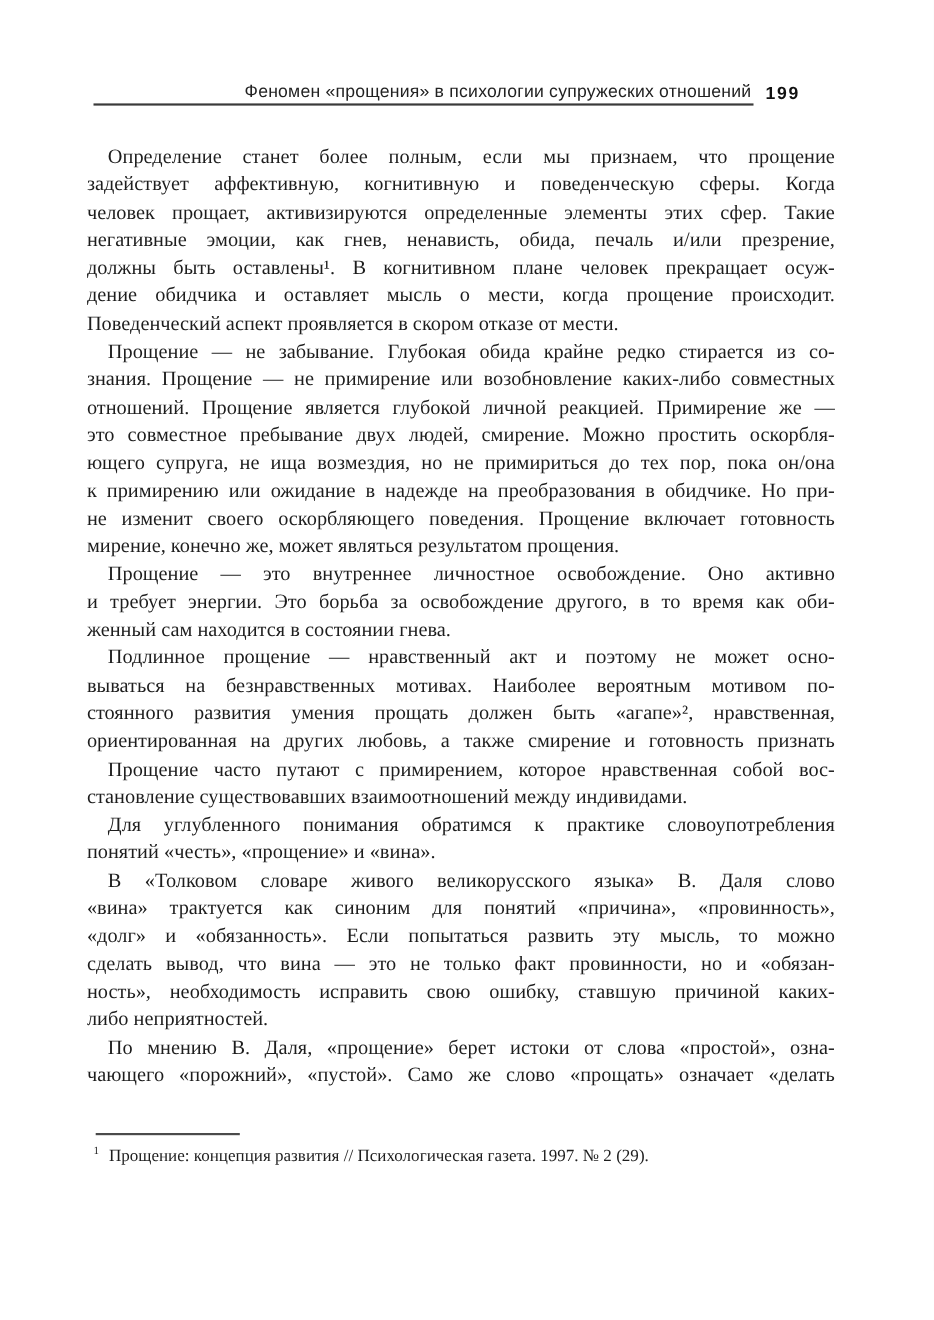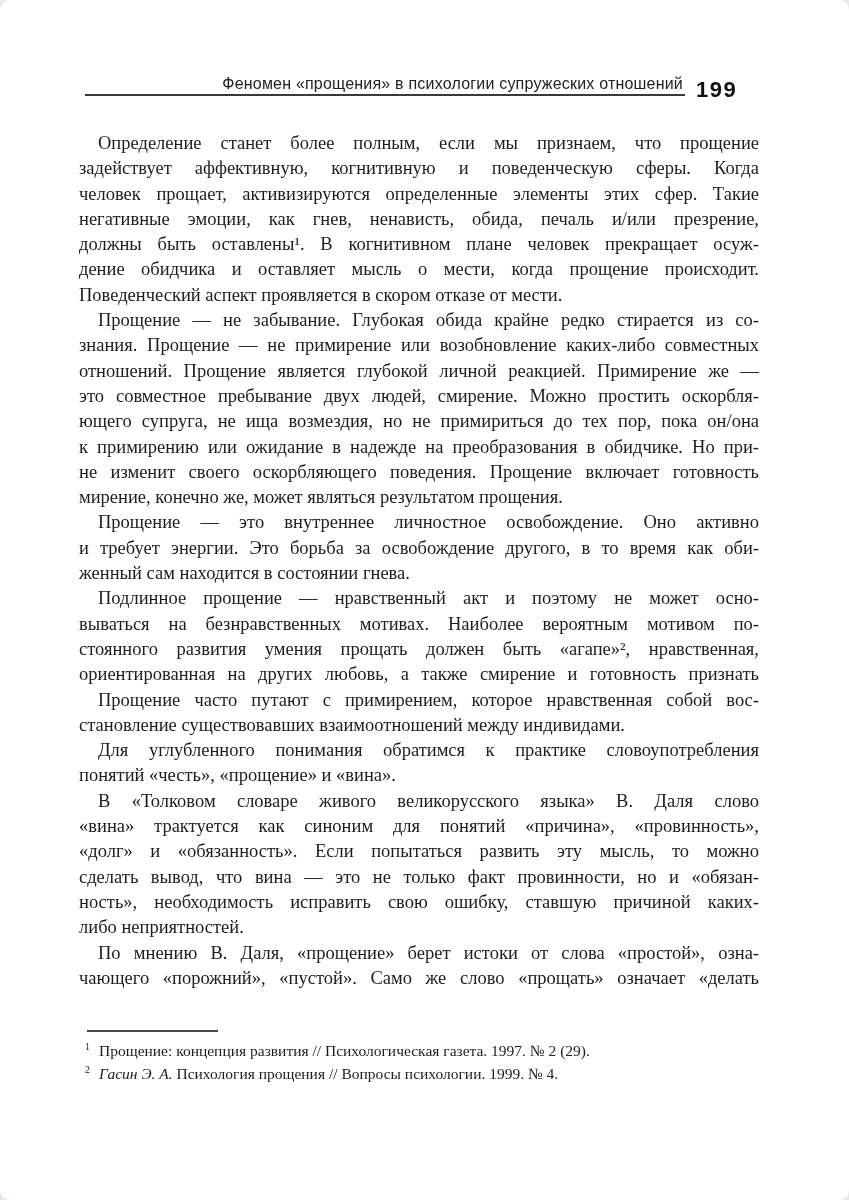--- a/index.html
+++ b/index.html
@@ -9,21 +9,20 @@
   }
   .page {
     position: relative;
     width: 849px;
     height: 1200px;
     margin: 0 auto;
     background: #ffffff;
     overflow: hidden;
     font-family: "Liberation Serif", serif;
     color: #1d1d1d;
-    border-radius: 10px;
   }
   .running-title {
     position: absolute;
     top: 75px;
     right: 166px;
     font-family: "Liberation Sans", sans-serif;
     font-size: 16px;
     letter-spacing: 0.2px;
     color: #222222;
     white-space: nowrap;
@@ -35,21 +34,21 @@
     width: 600px;
     height: 2px;
     background: #3a3a3a;
   }
   .page-number {
     position: absolute;
     left: 696px;
     top: 77px;
     font-family: "Liberation Sans", sans-serif;
     font-weight: bold;
-    font-size: 22px;
+    font-size: 16px;
     letter-spacing: 1.5px;
     color: #111111;
     text-align: right;
   }
   .body-text {
     position: absolute;
     left: 79px;
     top: 131px;
     width: 680px;
     font-size: 18.5px;
@@ -155,15 +154,14 @@
       </div>
       <div class="paragraph">
         <div class="line first">По мнению В. Даля, «прощение» берет истоки от слова «простой», озна-</div>
         <div class="line">чающего «порожний», «пустой». Само же слово «прощать» означает «делать</div>
       </div>
     </div>
 
   <div class="footnote-rule"></div>
   <div class="footnotes" id="footnotes">
       <div class="footnote"><sup>1</sup><span>Прощение: концепция развития // Психологическая газета. 1997. № 2 (29).</span></div>
-      <div class="footnote"><sup>2</sup><span class="author">Гасин Э. А.</span><span> Психология прощения // Вопросы психологии. 1999. № 4.</span></div>
     </div>
 </div>
 
 </body></html>

